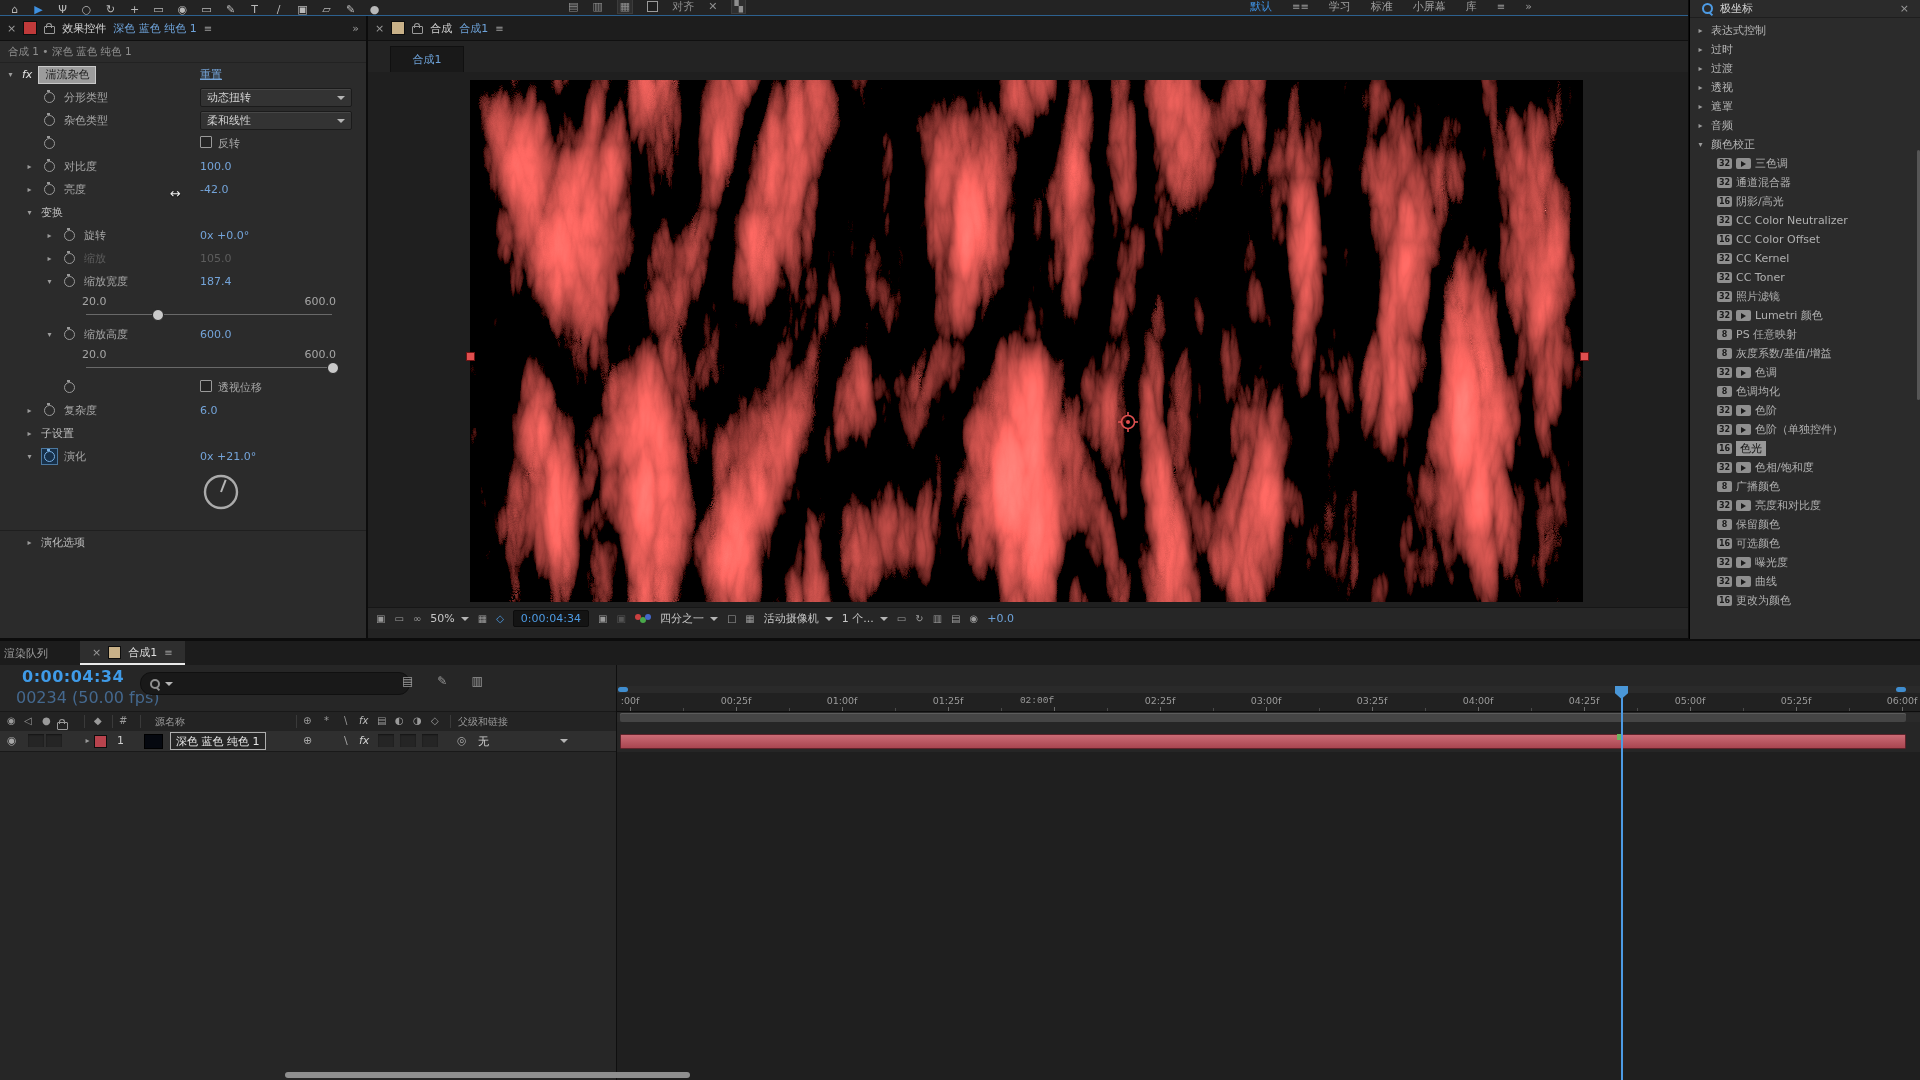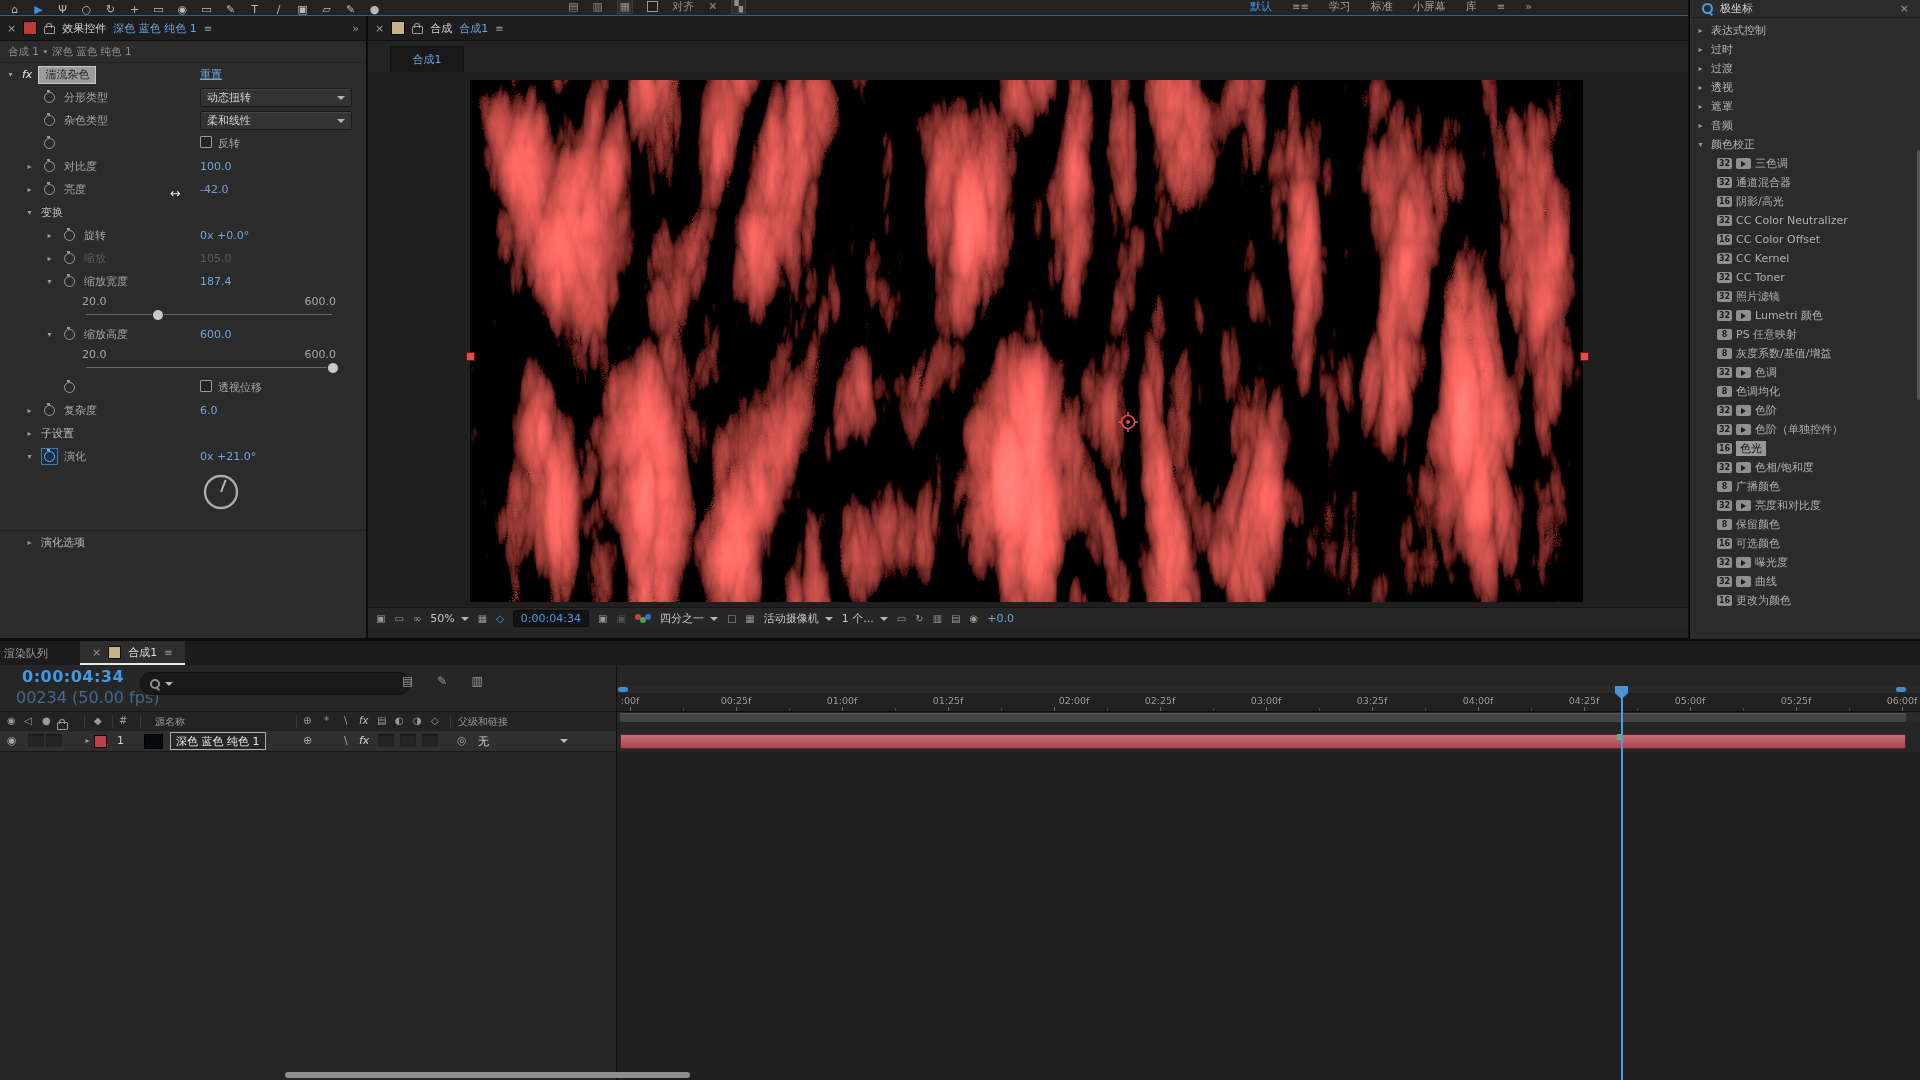--- a/index.html
+++ b/index.html
@@ -778,21 +778,21 @@
       <span class="rtick minor" data-name="ruler-tick-minor" style="left: 66px;"></span>
       <span class="rlab" data-name="ruler-label" style="left: 119px;">00:25f</span>
       <span class="rtick" data-name="ruler-tick" style="left: 119px;"></span>
       <span class="rtick minor" data-name="ruler-tick-minor" style="left: 172px;"></span>
       <span class="rlab" data-name="ruler-label" style="left: 225px;">01:00f</span>
       <span class="rtick" data-name="ruler-tick" style="left: 225px;"></span>
       <span class="rtick minor" data-name="ruler-tick-minor" style="left: 278px;"></span>
       <span class="rlab" data-name="ruler-label" style="left: 331px;">01:25f</span>
       <span class="rtick" data-name="ruler-tick" style="left: 331px;"></span>
       <span class="rtick minor" data-name="ruler-tick-minor" style="left: 384px;"></span>
-      <span class="rlab" data-name="ruler-label" style="left: 457px;">02:00f</span>
+      <span class="rlab" data-name="ruler-label" style="left: 420px; font-family: Liberation Mono, monospace;">02:00f</span>
       <span class="rtick" data-name="ruler-tick" style="left: 437px;"></span>
       <span class="rtick minor" data-name="ruler-tick-minor" style="left: 490px;"></span>
       <span class="rlab" data-name="ruler-label" style="left: 543px;">02:25f</span>
       <span class="rtick" data-name="ruler-tick" style="left: 543px;"></span>
       <span class="rtick minor" data-name="ruler-tick-minor" style="left: 596px;"></span>
       <span class="rlab" data-name="ruler-label" style="left: 649px;">03:00f</span>
       <span class="rtick" data-name="ruler-tick" style="left: 649px;"></span>
       <span class="rtick minor" data-name="ruler-tick-minor" style="left: 702px;"></span>
       <span class="rlab" data-name="ruler-label" style="left: 755px;">03:25f</span>
       <span class="rtick" data-name="ruler-tick" style="left: 755px;"></span>

